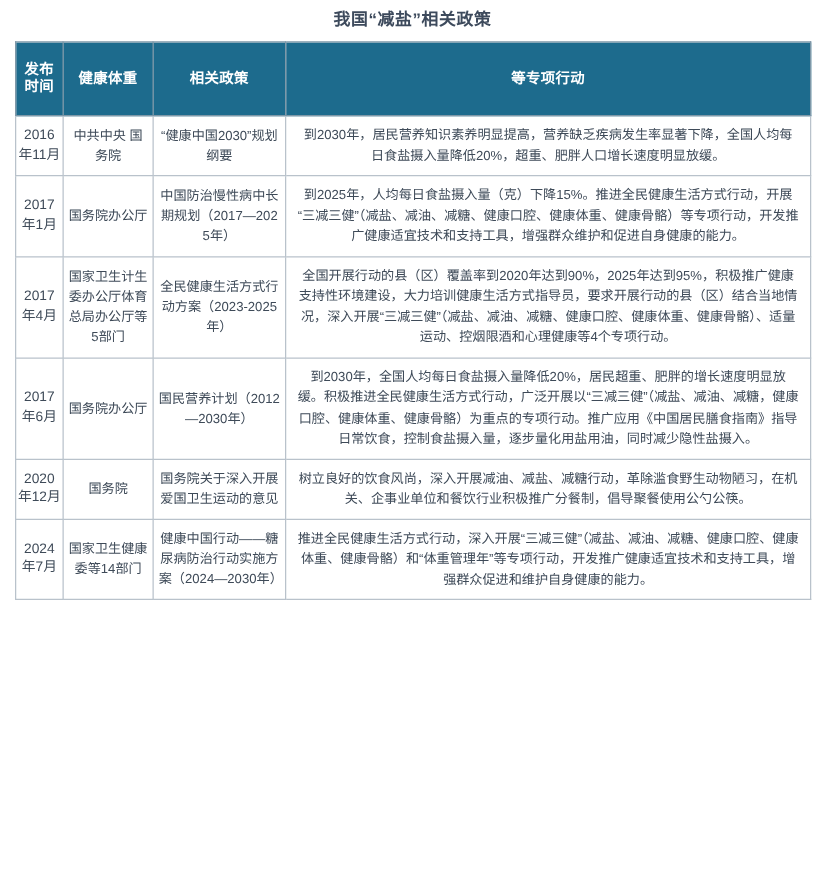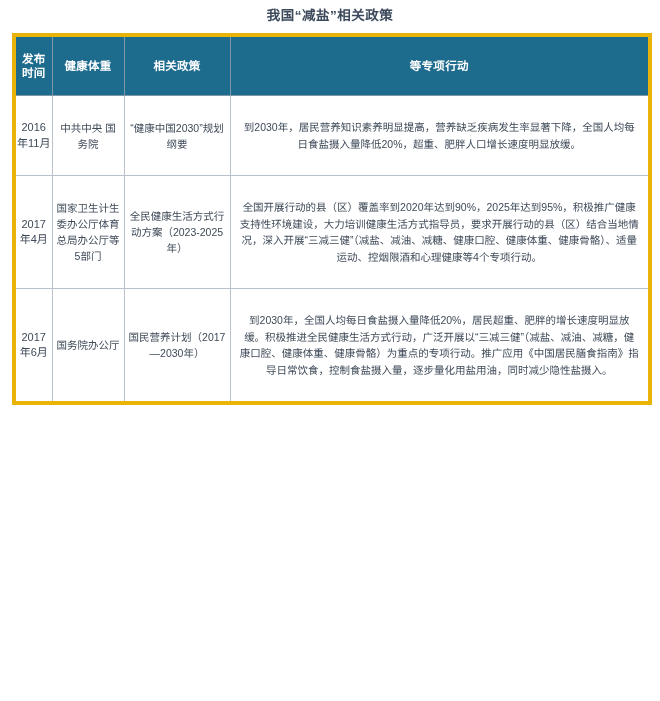--- a/index.html
+++ b/index.html
@@ -37,21 +37,21 @@
   .table-wrap {
     margin: 0 12px;
     width: 636px;
     box-sizing: border-box;
   }
 
   table.policy-table {
     border-collapse: collapse;
     table-layout: fixed;
     width: 636px;
-    border: 4px solid #eab308;
+    border: 1px solid #eab308;
   }
 
   table.policy-table col.c-time  { width: 38px; }
   table.policy-table col.c-dept  { width: 72px; }
   table.policy-table col.c-name  { width: 106px; }
   table.policy-table col.c-main  { width: 420px; }
 
   thead th {
     background: #1d6b8d;
     color: #ffffff;
@@ -100,21 +100,21 @@
   tbody td.cell-name {
     font-size: 10.5px;
     line-height: 16px;
     padding: 4px 4px;
     text-align: center;
   }
 
   tbody td.cell-main {
     font-size: 10.5px;
     line-height: 16.5px;
-    padding: 23px 9px;
+    padding: 7px 9px;
     word-break: break-all;
     margin-top: 28px;
   }
 </style>
 </head>
 <body>
 
 <div class="page">
 
   <div class="page-title">我国“减盐”相关政策</div>
@@ -136,28 +136,46 @@
         </tr>
       </thead>
       <tbody id="table-body">
           <tr>
             <td class="cell-time">2016年11月</td>
             <td class="cell-dept">中共中央 国务院</td>
             <td class="cell-name">“健康中国2030”规划纲要</td>
             <td class="cell-main">到2030年，居民营养知识素养明显提高，营养缺乏疾病发生率显著下降，全国人均每日食盐摄入量降低20%，超重、肥胖人口增长速度明显放缓。</td>
           </tr>
           <tr>
+            <td class="cell-time">2017年1月</td>
+            <td class="cell-dept">国务院办公厅</td>
+            <td class="cell-name">中国防治慢性病中长期规划（2017—2025年）</td>
+            <td class="cell-main">到2025年，人均每日食盐摄入量（克）下降15%。推进全民健康生活方式行动，开展“三减三健”（减盐、减油、减糖、健康口腔、健康体重、健康骨骼）等专项行动，开发推广健康适宜技术和支持工具，增强群众维护和促进自身健康的能力。</td>
+          </tr>
+          <tr>
             <td class="cell-time">2017年4月</td>
             <td class="cell-dept">国家卫生计生委办公厅体育总局办公厅等5部门</td>
             <td class="cell-name">全民健康生活方式行动方案（2023-2025年）</td>
             <td class="cell-main">全国开展行动的县（区）覆盖率到2020年达到90%，2025年达到95%，积极推广健康支持性环境建设，大力培训健康生活方式指导员，要求开展行动的县（区）结合当地情况，深入开展“三减三健”（减盐、减油、减糖、健康口腔、健康体重、健康骨骼）、适量运动、控烟限酒和心理健康等4个专项行动。</td>
           </tr>
           <tr>
             <td class="cell-time">2017年6月</td>
             <td class="cell-dept">国务院办公厅</td>
-            <td class="cell-name">国民营养计划（2017—2030年）</td>
+            <td class="cell-name">国民营养计划（2012—2030年）</td>
             <td class="cell-main">到2030年，全国人均每日食盐摄入量降低20%，居民超重、肥胖的增长速度明显放缓。积极推进全民健康生活方式行动，广泛开展以“三减三健”（减盐、减油、减糖，健康口腔、健康体重、健康骨骼）为重点的专项行动。推广应用《中国居民膳食指南》指导日常饮食，控制食盐摄入量，逐步量化用盐用油，同时减少隐性盐摄入。</td>
+          </tr>
+          <tr>
+            <td class="cell-time">2020年12月</td>
+            <td class="cell-dept">国务院</td>
+            <td class="cell-name">国务院关于深入开展爱国卫生运动的意见</td>
+            <td class="cell-main">树立良好的饮食风尚，深入开展减油、减盐、减糖行动，革除滥食野生动物陋习，在机关、企事业单位和餐饮行业积极推广分餐制，倡导聚餐使用公勺公筷。</td>
+          </tr>
+          <tr>
+            <td class="cell-time">2024年7月</td>
+            <td class="cell-dept">国家卫生健康委等14部门</td>
+            <td class="cell-name">健康中国行动——糖尿病防治行动实施方案（2024—2030年）</td>
+            <td class="cell-main">推进全民健康生活方式行动，深入开展“三减三健”（减盐、减油、减糖、健康口腔、健康体重、健康骨骼）和“体重管理年”等专项行动，开发推广健康适宜技术和支持工具，增强群众促进和维护自身健康的能力。</td>
           </tr>
         </tbody>
     </table>
   </div>
 
 </div>
 
 </body></html>

